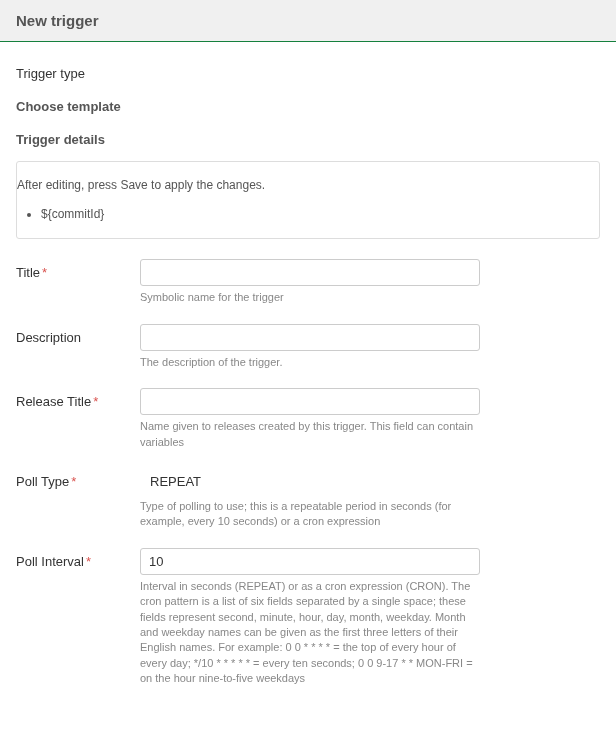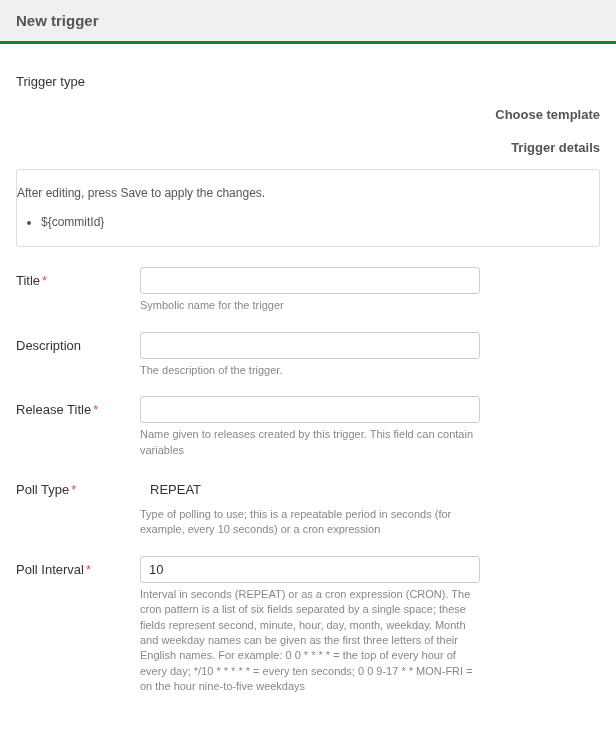--- a/index.html
+++ b/index.html
@@ -10,37 +10,36 @@
     body {
       font-family: "Helvetica Neue", Helvetica, Arial, sans-serif;
       font-size: 13px;
       color: #333;
       background: #fff;
       width: 616px;
     }
     .header-bar {
       background: #f0f0f0;
       padding: 12px 16px;
-      border-bottom: 3px solid #15803d;
+      border-bottom: 1px solid #15803d;
     }
     .header-bar h1 {
       font-size: 15px;
       font-weight: bold;
       color: #555;
     }
     .content {
       padding: 8px 16px 20px 16px;
     }
     .section-title {
       font-size: 13px;
       font-weight: bold;
       color: #555;
       margin-top: 18px;
       margin-bottom: 14px;
-      text-align: right;
     }
     .form-row {
       display: flex;
       align-items: flex-start;
       margin-bottom: 6px;
     }
     .form-label {
       width: 124px;
       flex-shrink: 0;
       font-size: 13px;
@@ -111,21 +110,21 @@
     }
     .static-value {
       padding: 6px 10px;
       font-size: 13px;
       color: #333;
     }
     .form-group {
       margin-bottom: 18px;
     }
     .gap-top {
-      margin-top: 16px;
+      margin-top: 10px;
       justify-content: space-between;
     }
   </style>
 </head>
 <body>
 
 <div class="header-bar">
   <h1>New trigger</h1>
 </div>
 

